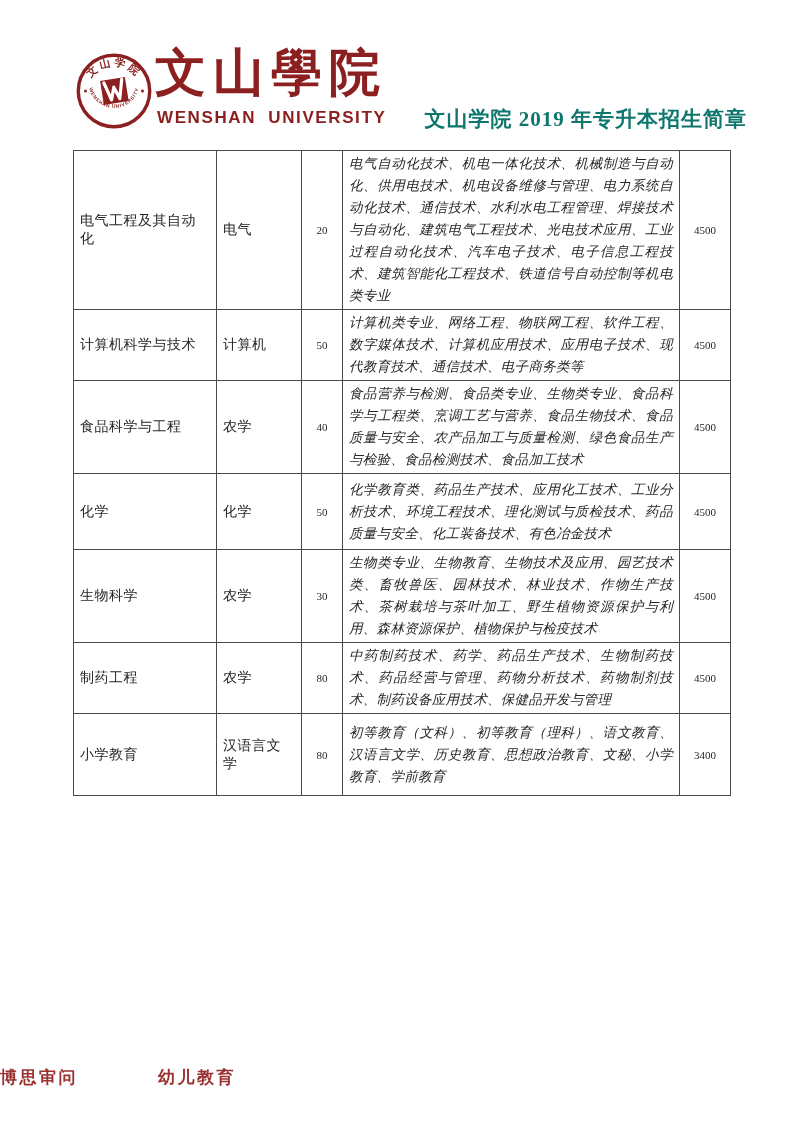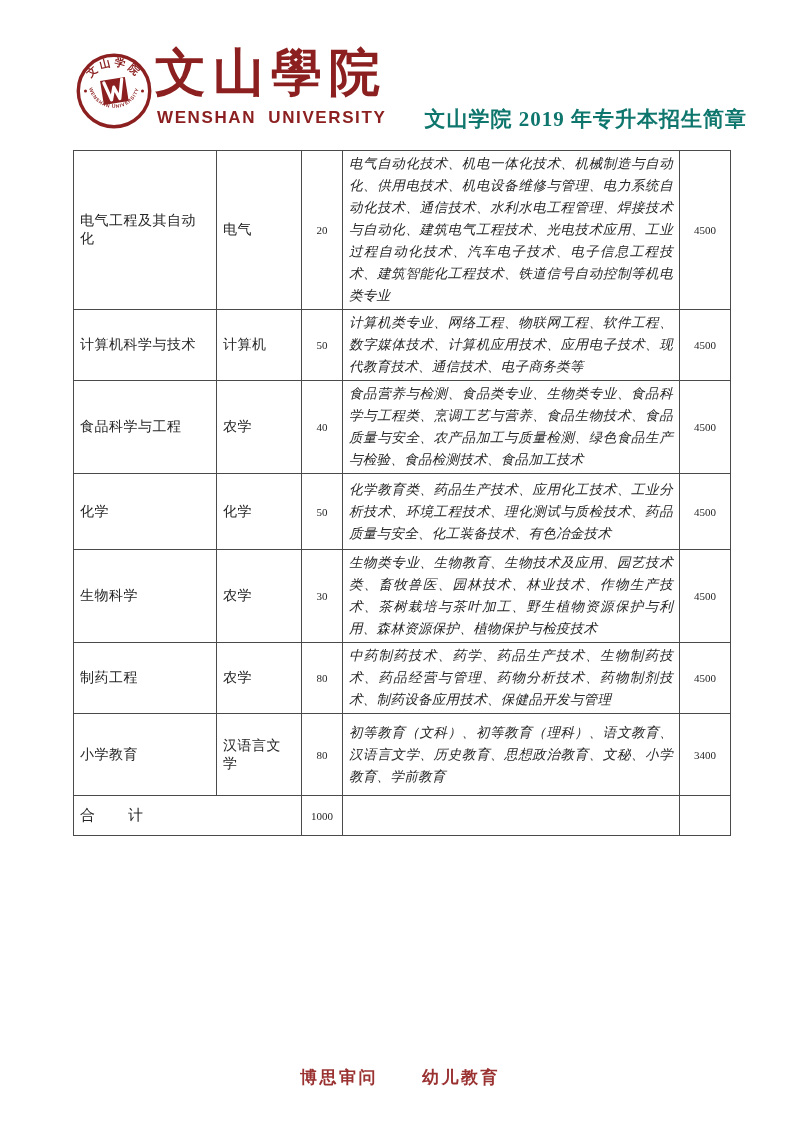--- a/index.html
+++ b/index.html
@@ -47,21 +47,21 @@
     line-height:22px;
     padding:4px 7px 4px 8px;
     letter-spacing:0.3px;
     text-align:justify;
     font-style:italic;
   }
   td.total-label{font-size:15px;padding-left:11px;letter-spacing:1px;}
   
   .motto{
     position:absolute;left:0;top:1066px;width:800px;
-    display:flex;justify-content:center;gap:44px;
+    display:flex;gap:80px;
     font-size:17px;font-weight:bold;color:#9b3232;
     letter-spacing:2.5px;
   }
 </style>
 </head>
 <body>
 
 <div class="page">
 
   <svg class="seal" viewBox="0 0 100 100" xmlns="http://www.w3.org/2000/svg">
@@ -140,26 +140,20 @@
         <td class="scope">中药制药技术、药学、药品生产技术、生物制药技术、药品经营与管理、药物分析技术、药物制剂技术、制药设备应用技术、保健品开发与管理</td>
         <td class="fee">4500</td>
       </tr>
       <tr style="height:82px">
         <td class="major">小学教育</td>
         <td class="cat">汉语言文学</td>
         <td class="num">80</td>
         <td class="scope">初等教育（文科）、初等教育（理科）、语文教育、汉语言文学、历史教育、思想政治教育、文秘、小学教育、学前教育</td>
         <td class="fee">3400</td>
       </tr>
-      <tr style="height:40px">
-        <td class="total-label" colspan="2">合　　计</td>
-        <td class="num">1000</td>
-        <td class="scope"></td>
-        <td class="fee"></td>
-      </tr>
     </tbody>
   </table>
 
   <div class="motto">
     <span>博思审问</span>
     <span>幼儿教育</span>
   </div>
 
 </div>
 

